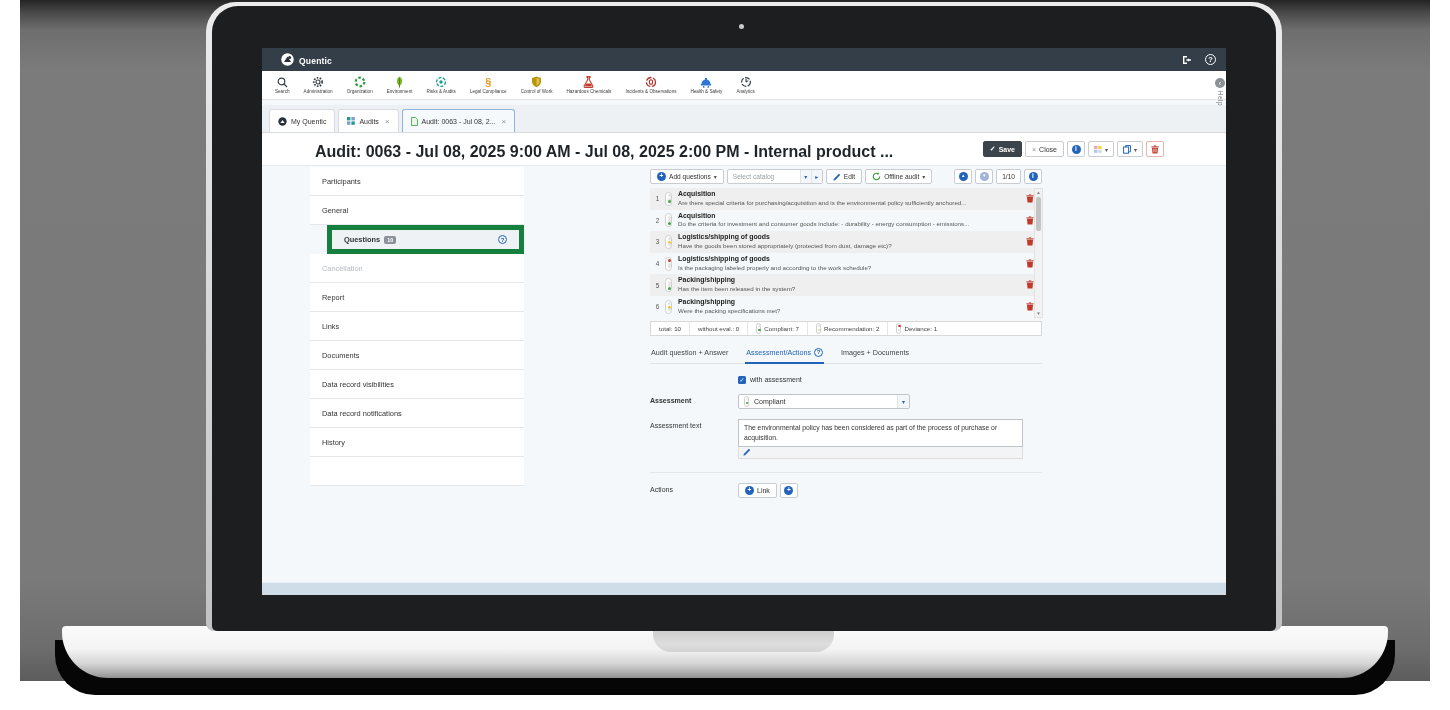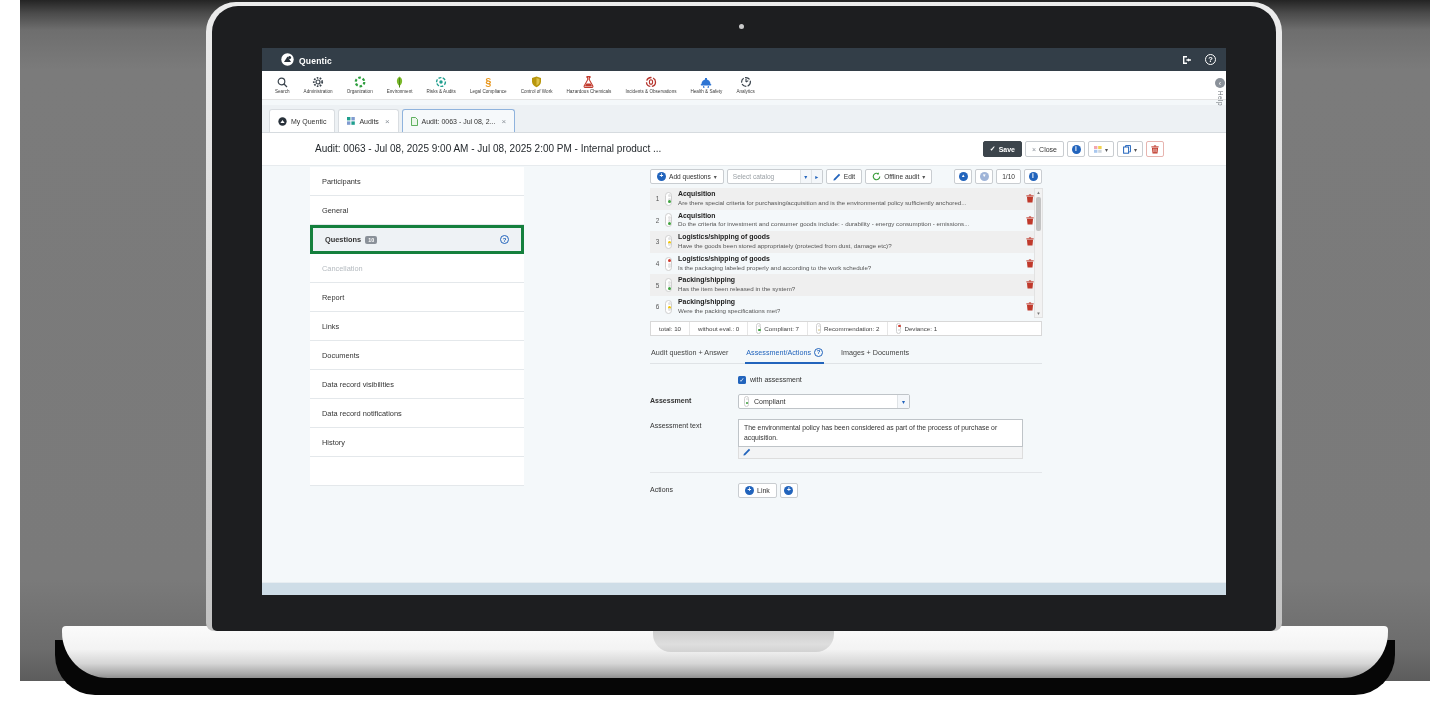--- a/index.html
+++ b/index.html
@@ -34,39 +34,39 @@
   .nav-item span.lbl { font-size:4.6px; color:#3d3d3d; white-space:nowrap; }
   .nav-ico { height:12px; display:flex; align-items:center; justify-content:center; }
   .para { color:#e89417; font-weight:bold; font-size:11px; line-height:10px; }
 
   .tabbar { position:absolute; left:0; top:57px; width:100%; height:28px; background:#edf1f4; border-bottom:1px solid #d6dbdf; display:flex; align-items:flex-end; padding-left:7px; gap:3px; }
   .tab { height:23px; background:#fff; border:1px solid #d9dde1; border-bottom:none; border-radius:3px 3px 0 0; display:flex; align-items:center; gap:4px; padding:0 8px; font-size:7px; color:#333; cursor:pointer; }
   .tab.active { background:#f6f9fb; border-color:#8fb3dd; }
   .tab .x { color:#8a9199; font-size:8px; margin-left:2px; }
 
   .pagehead { position:absolute; left:0; top:85px; width:100%; height:33px; background:#fff; border-bottom:1px solid #e7ebee; }
-  .page-title { position:absolute; left:53px; top:10px; font-size:10px; font-weight:normal; color:#1f2428; }
+  .page-title { position:absolute; left:53px; top:10px; font-size:16px; font-weight:bold; color:#1f2428; }
   .head-btns { position:absolute; right:62px; top:8px; display:flex; gap:3px; }
 
   .btn { height:16px; border:1px solid #c9cdd1; background:#fff; border-radius:2px; font-size:7px; color:#333;
     display:inline-flex; align-items:center; gap:3px; padding:0 6px; cursor:pointer; white-space:nowrap; }
   .btn.dark { background:#3c444b; border-color:#3c444b; color:#fff; font-weight:bold; }
   .btn.sq { width:18px; justify-content:center; padding:0; }
   .btn.danger { border-color:#e7b4af; }
   .caret { font-size:6px; color:#555; }
 
   .blue-circle { display:inline-flex; width:9px; height:9px; border-radius:50%; background:#2264bc; color:#fff; font-size:6.5px; font-weight:bold; align-items:center; justify-content:center; line-height:1; }
   .blue-circle.lt { background:#9fb4d8; }
   .q-circle { display:inline-flex; width:9px; height:9px; border-radius:50%; border:1px solid #2264bc; color:#2264bc; font-size:6px; font-weight:bold; align-items:center; justify-content:center; }
 
   .content { position:absolute; left:0; top:118px; width:100%; height:414px; background:#f4f8fa; }
 
   .sidebar { position:absolute; left:48px; top:1px; width:214px; }
   .side-item { height:29px; background:#fff; border-bottom:1px solid #e4e8eb; display:flex; align-items:center; padding:0 12px; font-size:7.4px; color:#333; cursor:pointer; }
-  .side-item.active { border:3px solid #15803d; background:#eef2f5; font-weight:bold; }
+  .side-item.active { border:5px solid #15803d; background:#eef2f5; font-weight:bold;margin-left:17px; }
   .side-item.disabled { color:#b4babf; }
   .side-badge { background:#8a9199; color:#fff; border-radius:2px; font-size:5.4px; padding:1px 3px; margin-left:4px; font-weight:bold; }
   .side-item .right { margin-left:auto; }
 
   .rpanel { position:absolute; left:388px; top:3px; width:520px; }
   .rtoolbar { display:flex; gap:3px; align-items:center; width:392px; }
   .rtoolbar .btn { height:15px; font-size:6.6px; }
   .sel { height:15px; border:1px solid #c9cdd1; background:#fff; border-radius:2px; display:inline-flex; align-items:center; font-size:6.6px; color:#9aa0a5; }
   .sel .val { padding:0 5px; }
   .sel .dd { width:11px; align-self:stretch; display:flex; align-items:center; justify-content:center; border-left:1px solid #dfe3e6; color:#2264bc; font-size:6px; background:#f4f7fa; }

